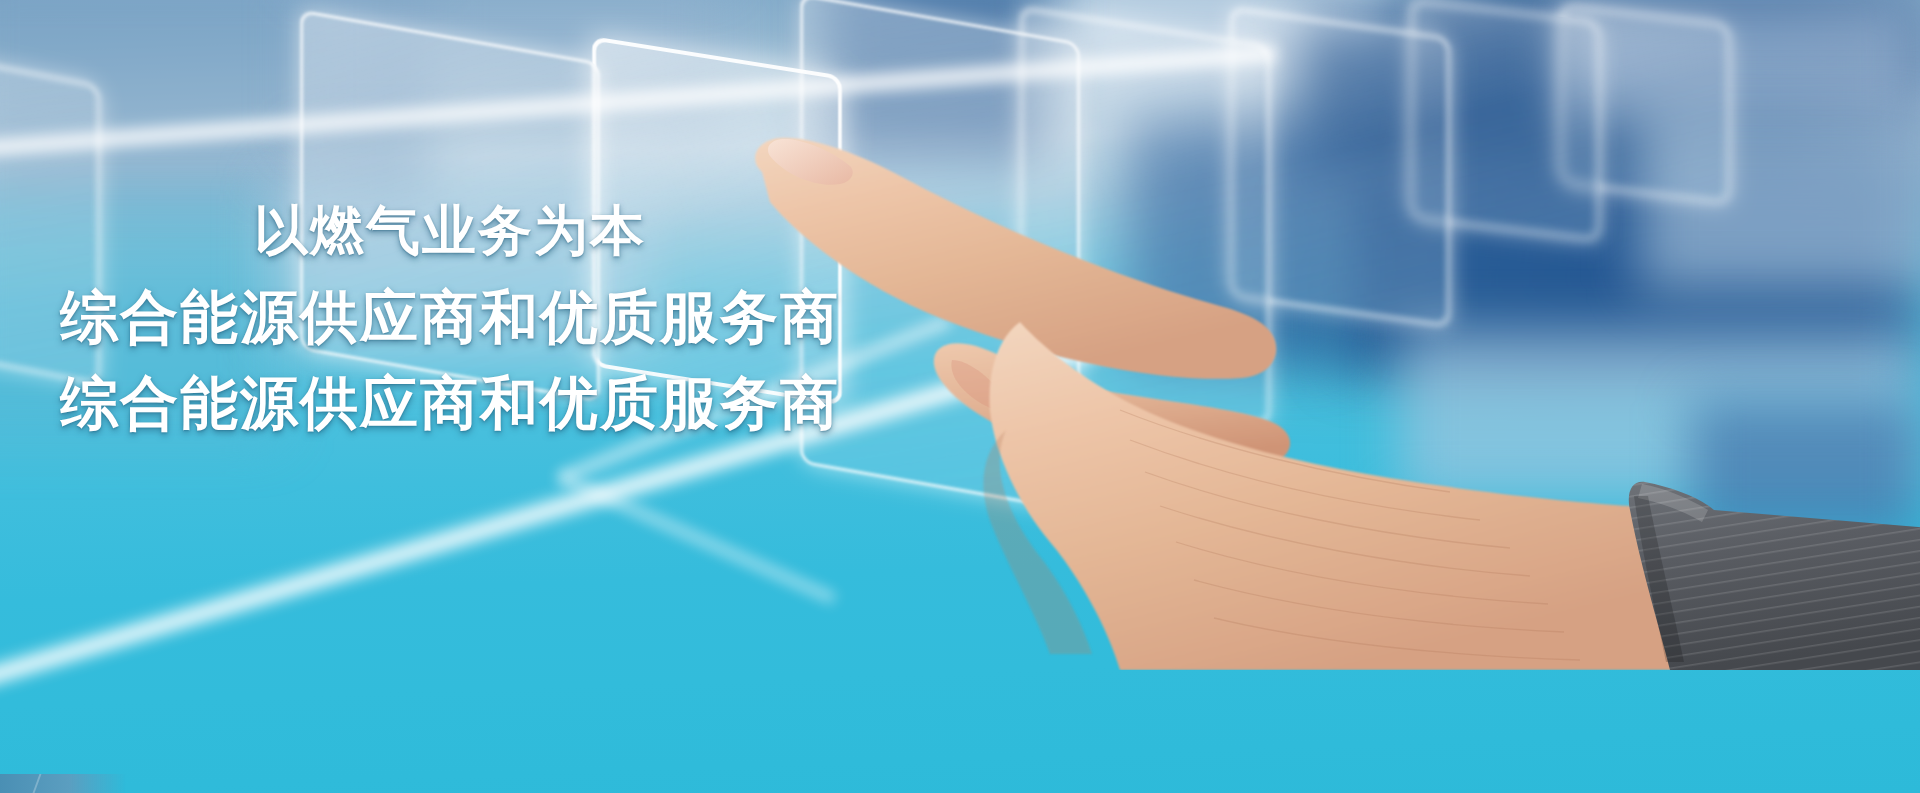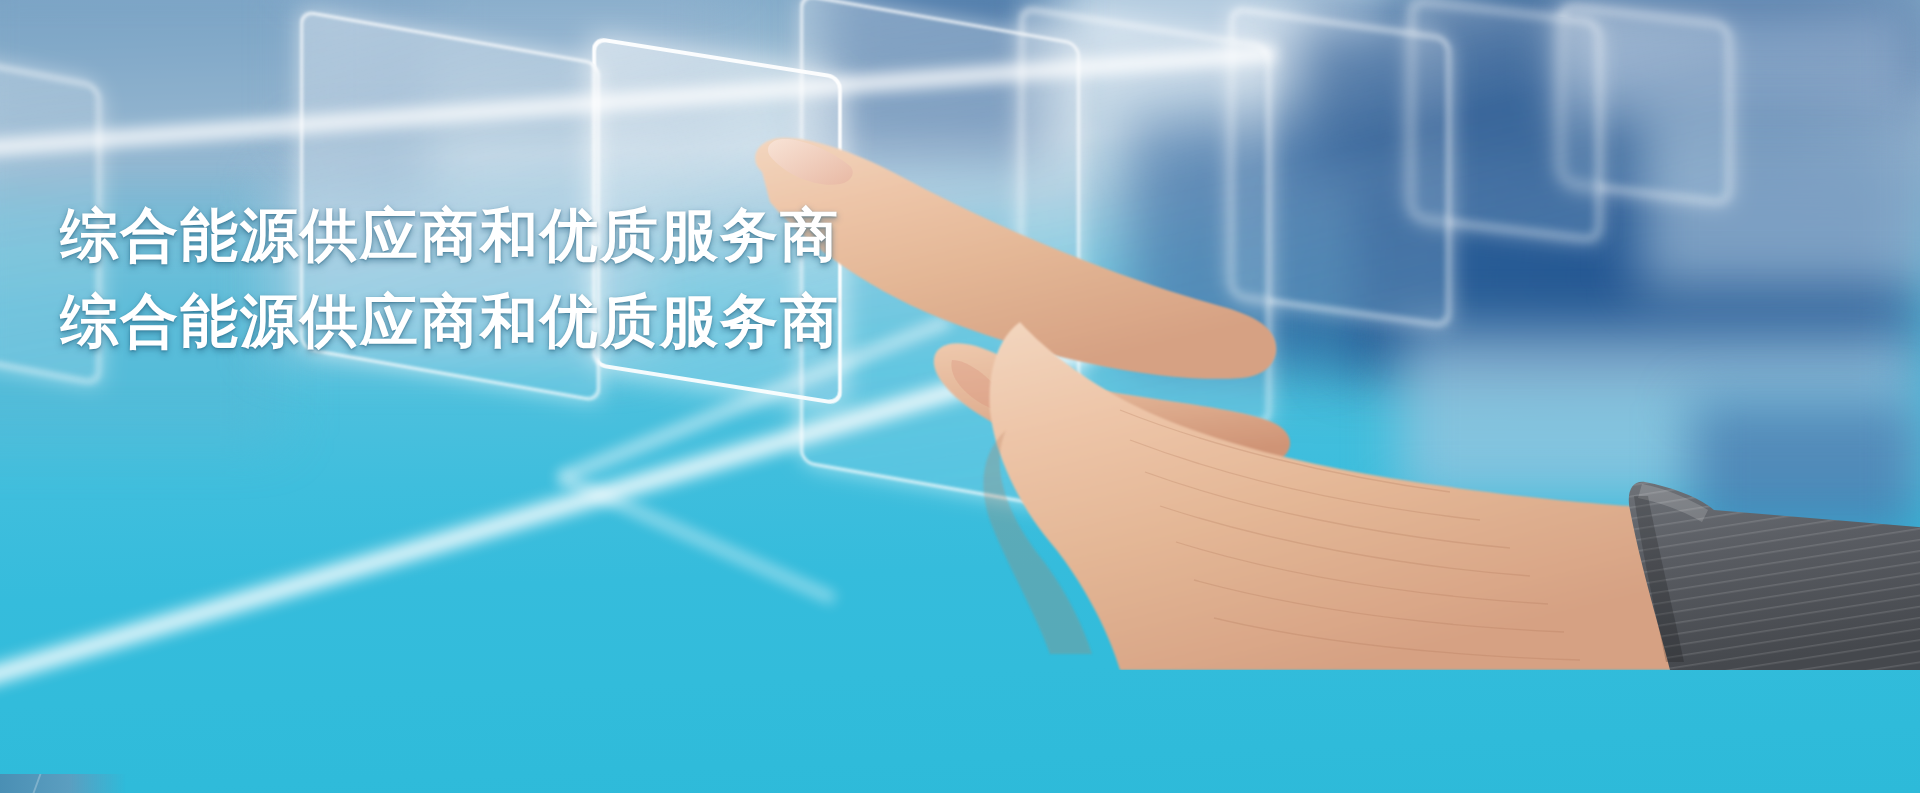--- a/index.html
+++ b/index.html
@@ -275,20 +275,21 @@
 
       <path fill="rgba(255,255,255,.16)" d="
         M 952 374 C 974 378 998 388 1018 400 L 1012 412 C 992 400 968 392 948 388 Z"></path>
 
       <path fill="rgba(0,0,0,.18)" d="
         M 944 386 C 950 430 964 496 976 552 L 994 552 C 982 494 966 428 958 386 Z"></path>
     </svg>
   </div>
 
   <div id="headline">
+    <div class="line" id="line1">以燃气业务为本</div>
     <div class="line" id="line2">综合能源供应商和优质服务商</div>
     <div class="line" id="line3">综合能源供应商和优质服务商</div>
   </div>
 
   <div id="bottom-bar"></div>
   <div id="bottom-bar-tick"></div>
 
 </div>
 
 </body></html>

